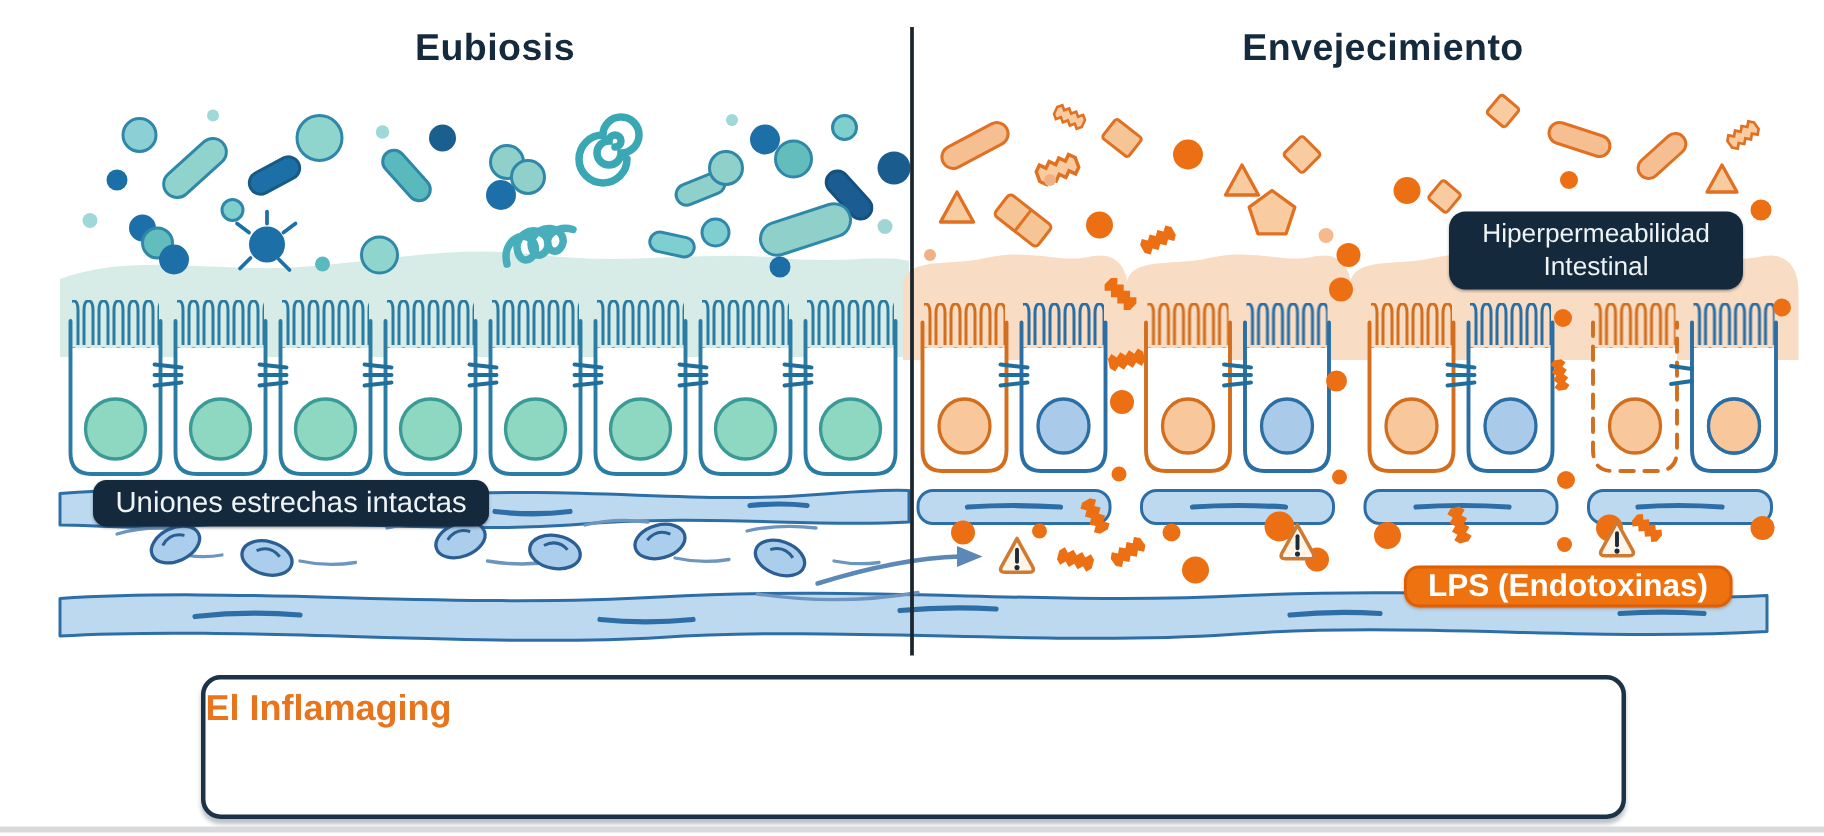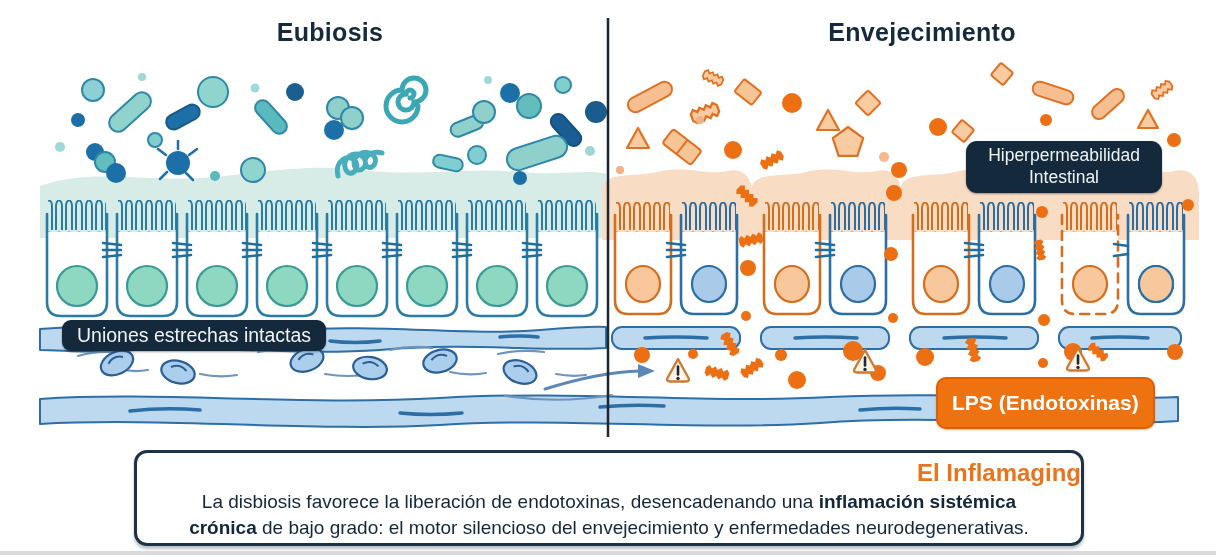--- a/index.html
+++ b/index.html
@@ -9,25 +9,25 @@
   .title{position:absolute;top:18px;transform:translateX(-50%);font-size:25px;font-weight:700;
          color:#152a3d;white-space:nowrap;letter-spacing:.3px;}
   .title-left{left:330px;}
   .title-right{left:922px;}
   .badge-navy{position:absolute;background:#14293c;color:#eef3f6;border-radius:9px;
               text-align:center;white-space:nowrap;box-shadow:0 1px 2px rgba(10,25,40,.4);}
   .badge-tj{left:62px;top:320px;font-size:19.5px;padding:4px 15px;}
   .badge-hp{left:966px;top:141px;width:196px;padding:3px 0 5px 0;font-size:17.5px;line-height:22px;
             border-radius:11px;}
   .badge-lps{position:absolute;left:936px;top:377px;background:#ee7210;border:2px solid #de5f05;
-             color:#fff;font-weight:700;font-size:21px;padding:12px 14px;border-radius:10px;
+             color:#fff;font-weight:700;font-size:21px;padding:0 14px;border-radius:10px;
              white-space:nowrap;box-shadow:0 1px 2px rgba(120,50,0,.35);}
   .infobox{position:absolute;left:134px;top:450px;width:944px;height:90px;background:#fff;
            border:3px solid #1c3347;border-radius:13px;box-shadow:0 3px 3px rgba(25,45,65,.3);}
-  .infobox h2{margin:6px 0 2px 0;text-align:right;font-size:24px;color:#e8751d;font-weight:700;}
+  .infobox h2{margin:6px 0 2px 0;text-align:left;font-size:24px;color:#e8751d;font-weight:700;}
   .infobox p{margin:1px auto 0 auto;width:880px;text-align:center;font-size:19px;line-height:26px;
              color:#14273a;}
   .infobox p .b{font-weight:700;}
   .footer-line{position:absolute;left:0;top:551px;width:1216px;height:4px;background:#d8dadc;}
 </style>
 </head>
 <body>
 
 <div class="stage">
 
@@ -314,17 +314,16 @@
 
   <div class="badge-navy badge-hp">
     <div>Hiperpermeabilidad</div>
     <div>Intestinal</div>
   </div>
 
   <div class="badge-lps">LPS (Endotoxinas)</div>
 
   <div class="infobox">
     <h2>El Inflamaging</h2>
-    <p><span>La disbiosis favorece la liberación de endotoxinas, desencadenando una </span><span class="b">inflamación sistémica crónica</span><span> de bajo grado: el motor silencioso del envejecimiento y enfermedades neurodegenerativas.</span></p>
   </div>
 
   <div class="footer-line"></div>
 </div>
 
 </body></html>

